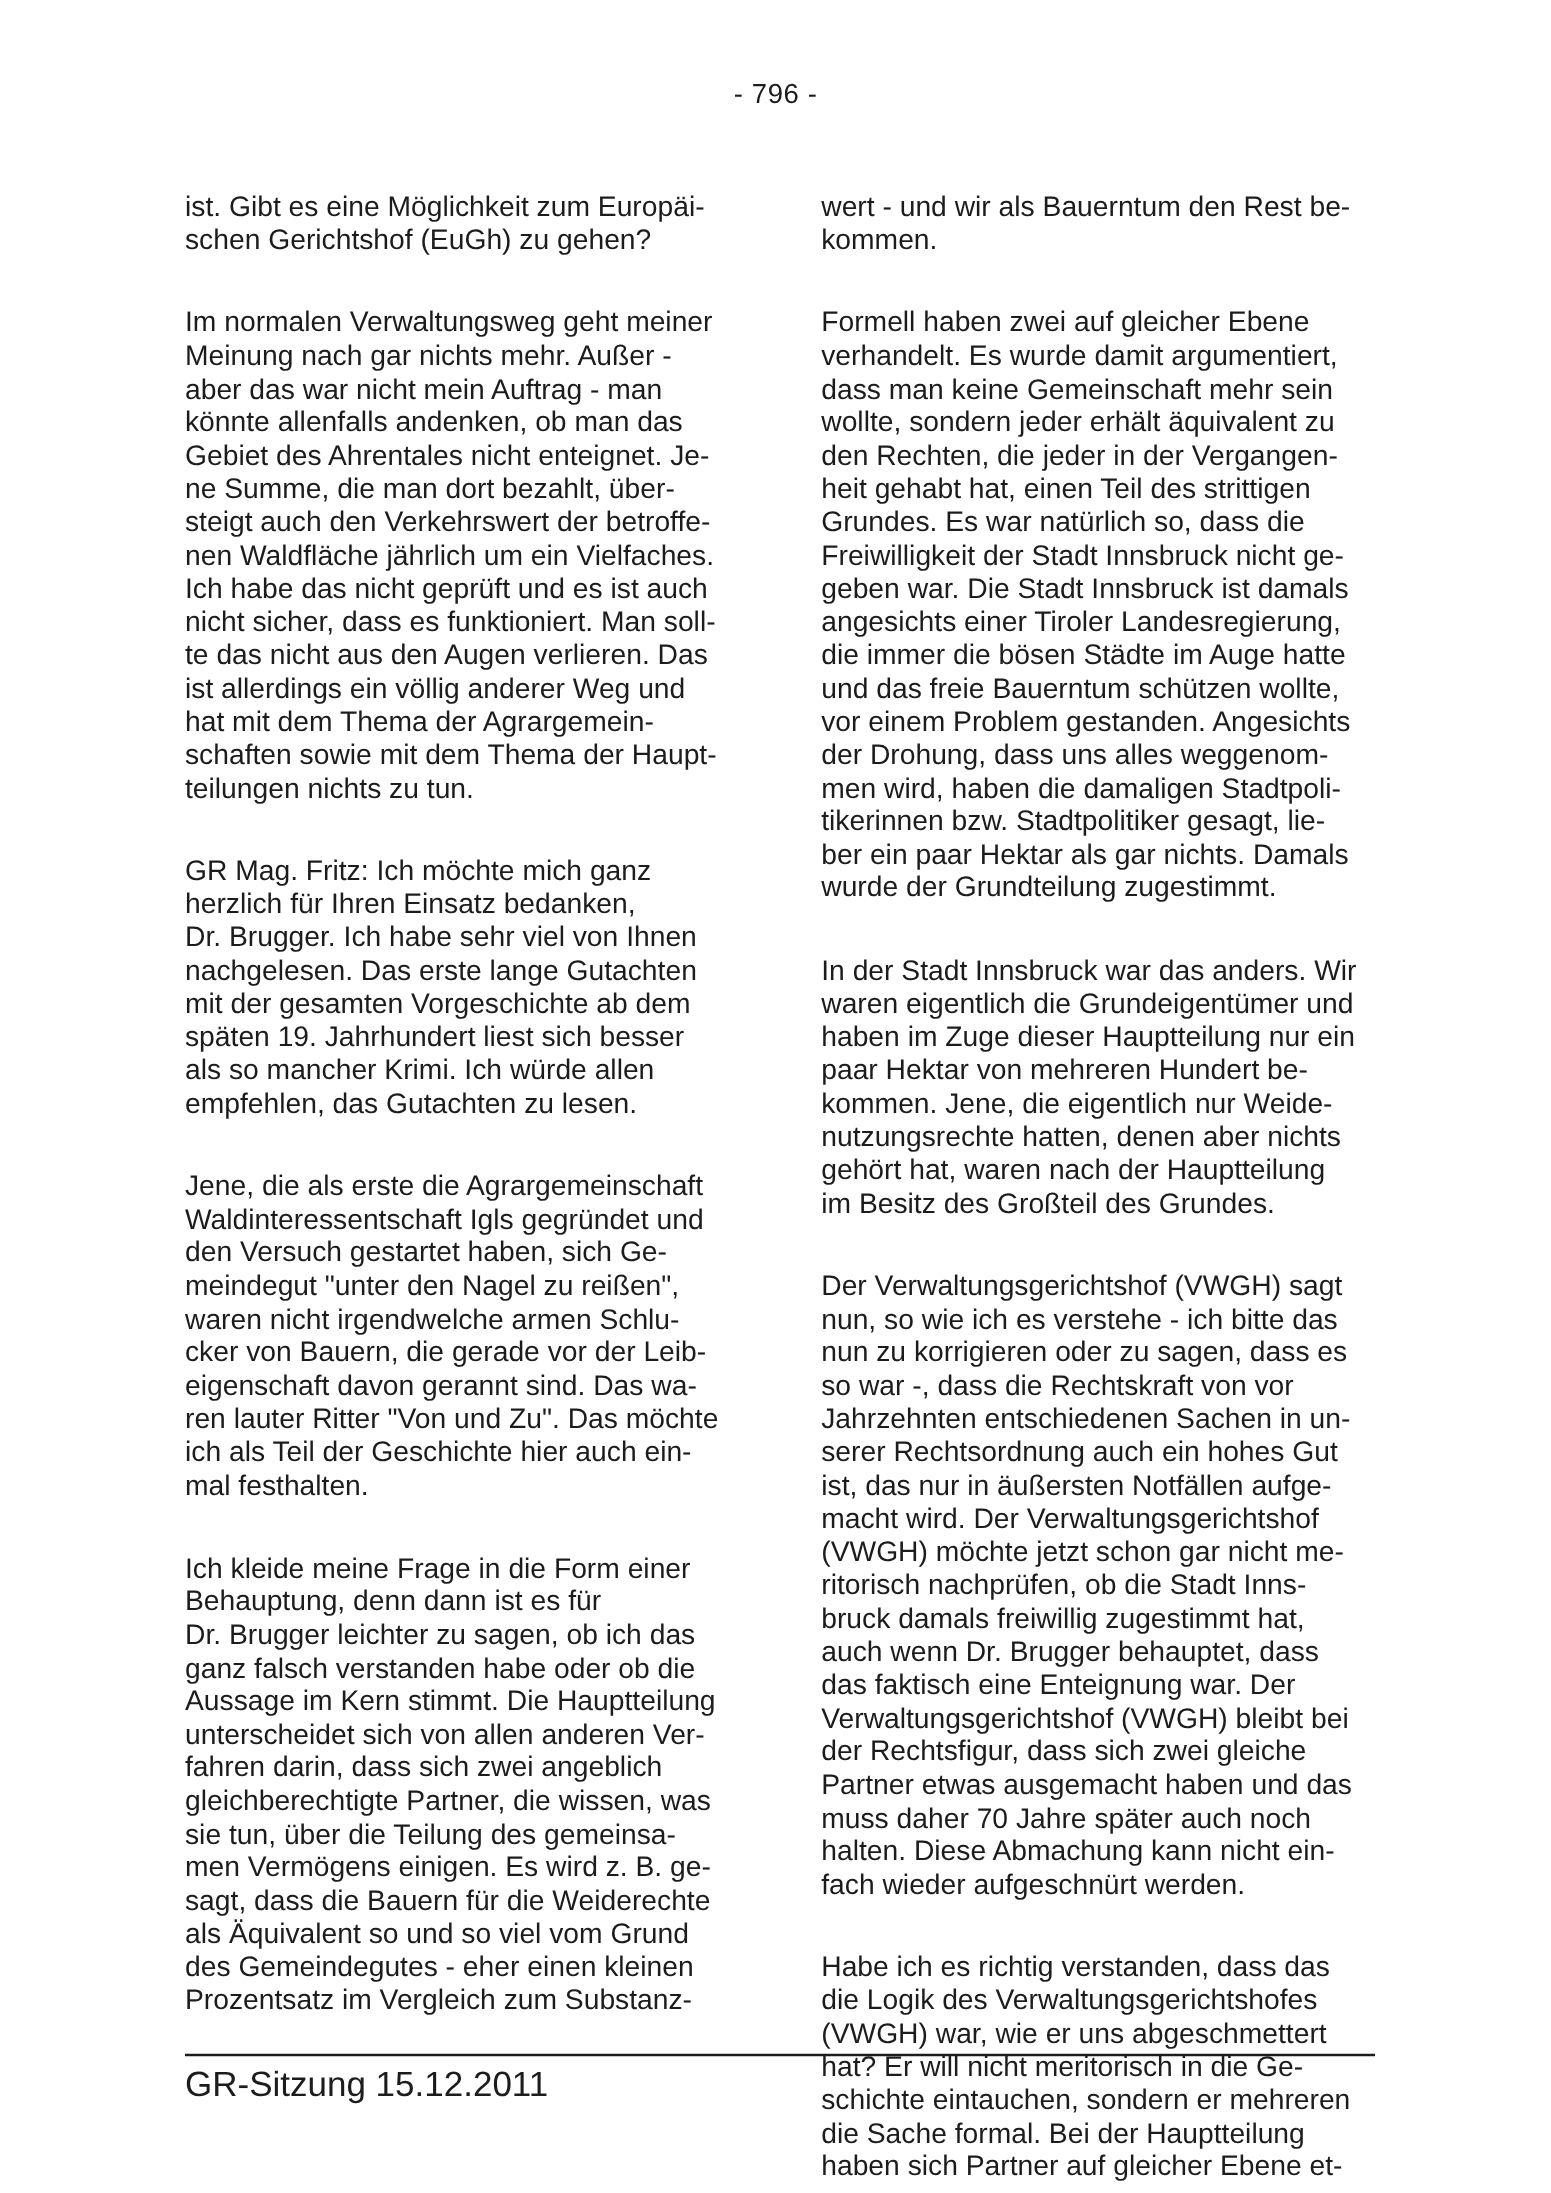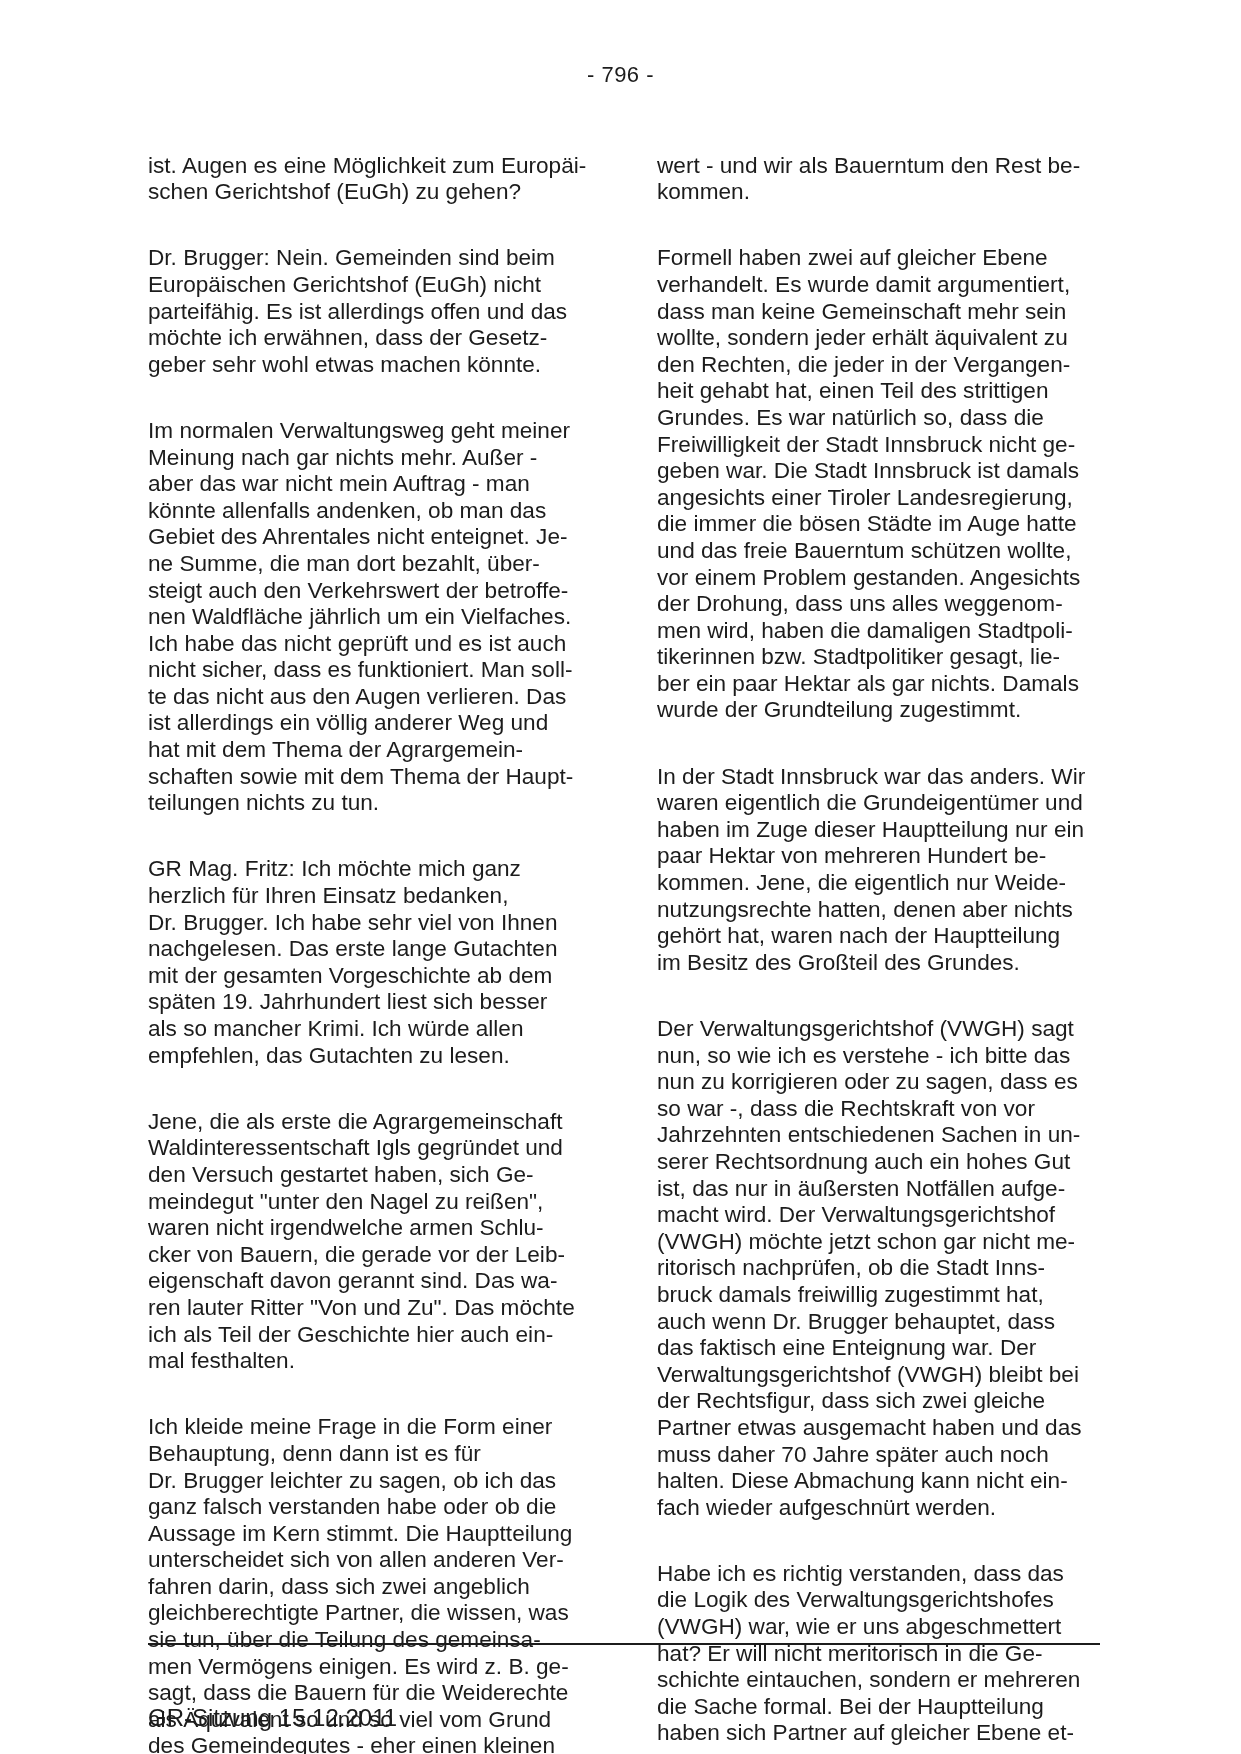--- a/index.html
+++ b/index.html
@@ -43,39 +43,34 @@
     position: absolute;
     left: 148px;
     top: 1643px;
     width: 952px;
     height: 0;
     border-top: 2px solid #1c1c1c;
   }
   .footer {
     position: absolute;
     left: 148px;
-    top: 1704px;
-    font-size: 24px;
+    top: 1652px;
+    font-size: 28px;
   }
 </style>
 </head>
 <body>
 
 <div class="sheet">
 
   <div class="pagenum">- 796 -</div>
 
   <div class="col col-left">
-    <p>ist. Augen es eine Möglichkeit zum Europäi-
+    <p>ist. Gibt es eine Möglichkeit zum Europäi-
 schen Gerichtshof (EuGh) zu gehen?</p>
-    <p>Dr. Brugger: Nein. Gemeinden sind beim
-Europäischen Gerichtshof (EuGh) nicht
-parteifähig. Es ist allerdings offen und das
-möchte ich erwähnen, dass der Gesetz-
-geber sehr wohl etwas machen könnte.</p>
     <p>Im normalen Verwaltungsweg geht meiner
 Meinung nach gar nichts mehr. Außer -
 aber das war nicht mein Auftrag - man
 könnte allenfalls andenken, ob man das
 Gebiet des Ahrentales nicht enteignet. Je-
 ne Summe, die man dort bezahlt, über-
 steigt auch den Verkehrswert der betroffe-
 nen Waldfläche jährlich um ein Vielfaches.
 Ich habe das nicht geprüft und es ist auch
 nicht sicher, dass es funktioniert. Man soll-

